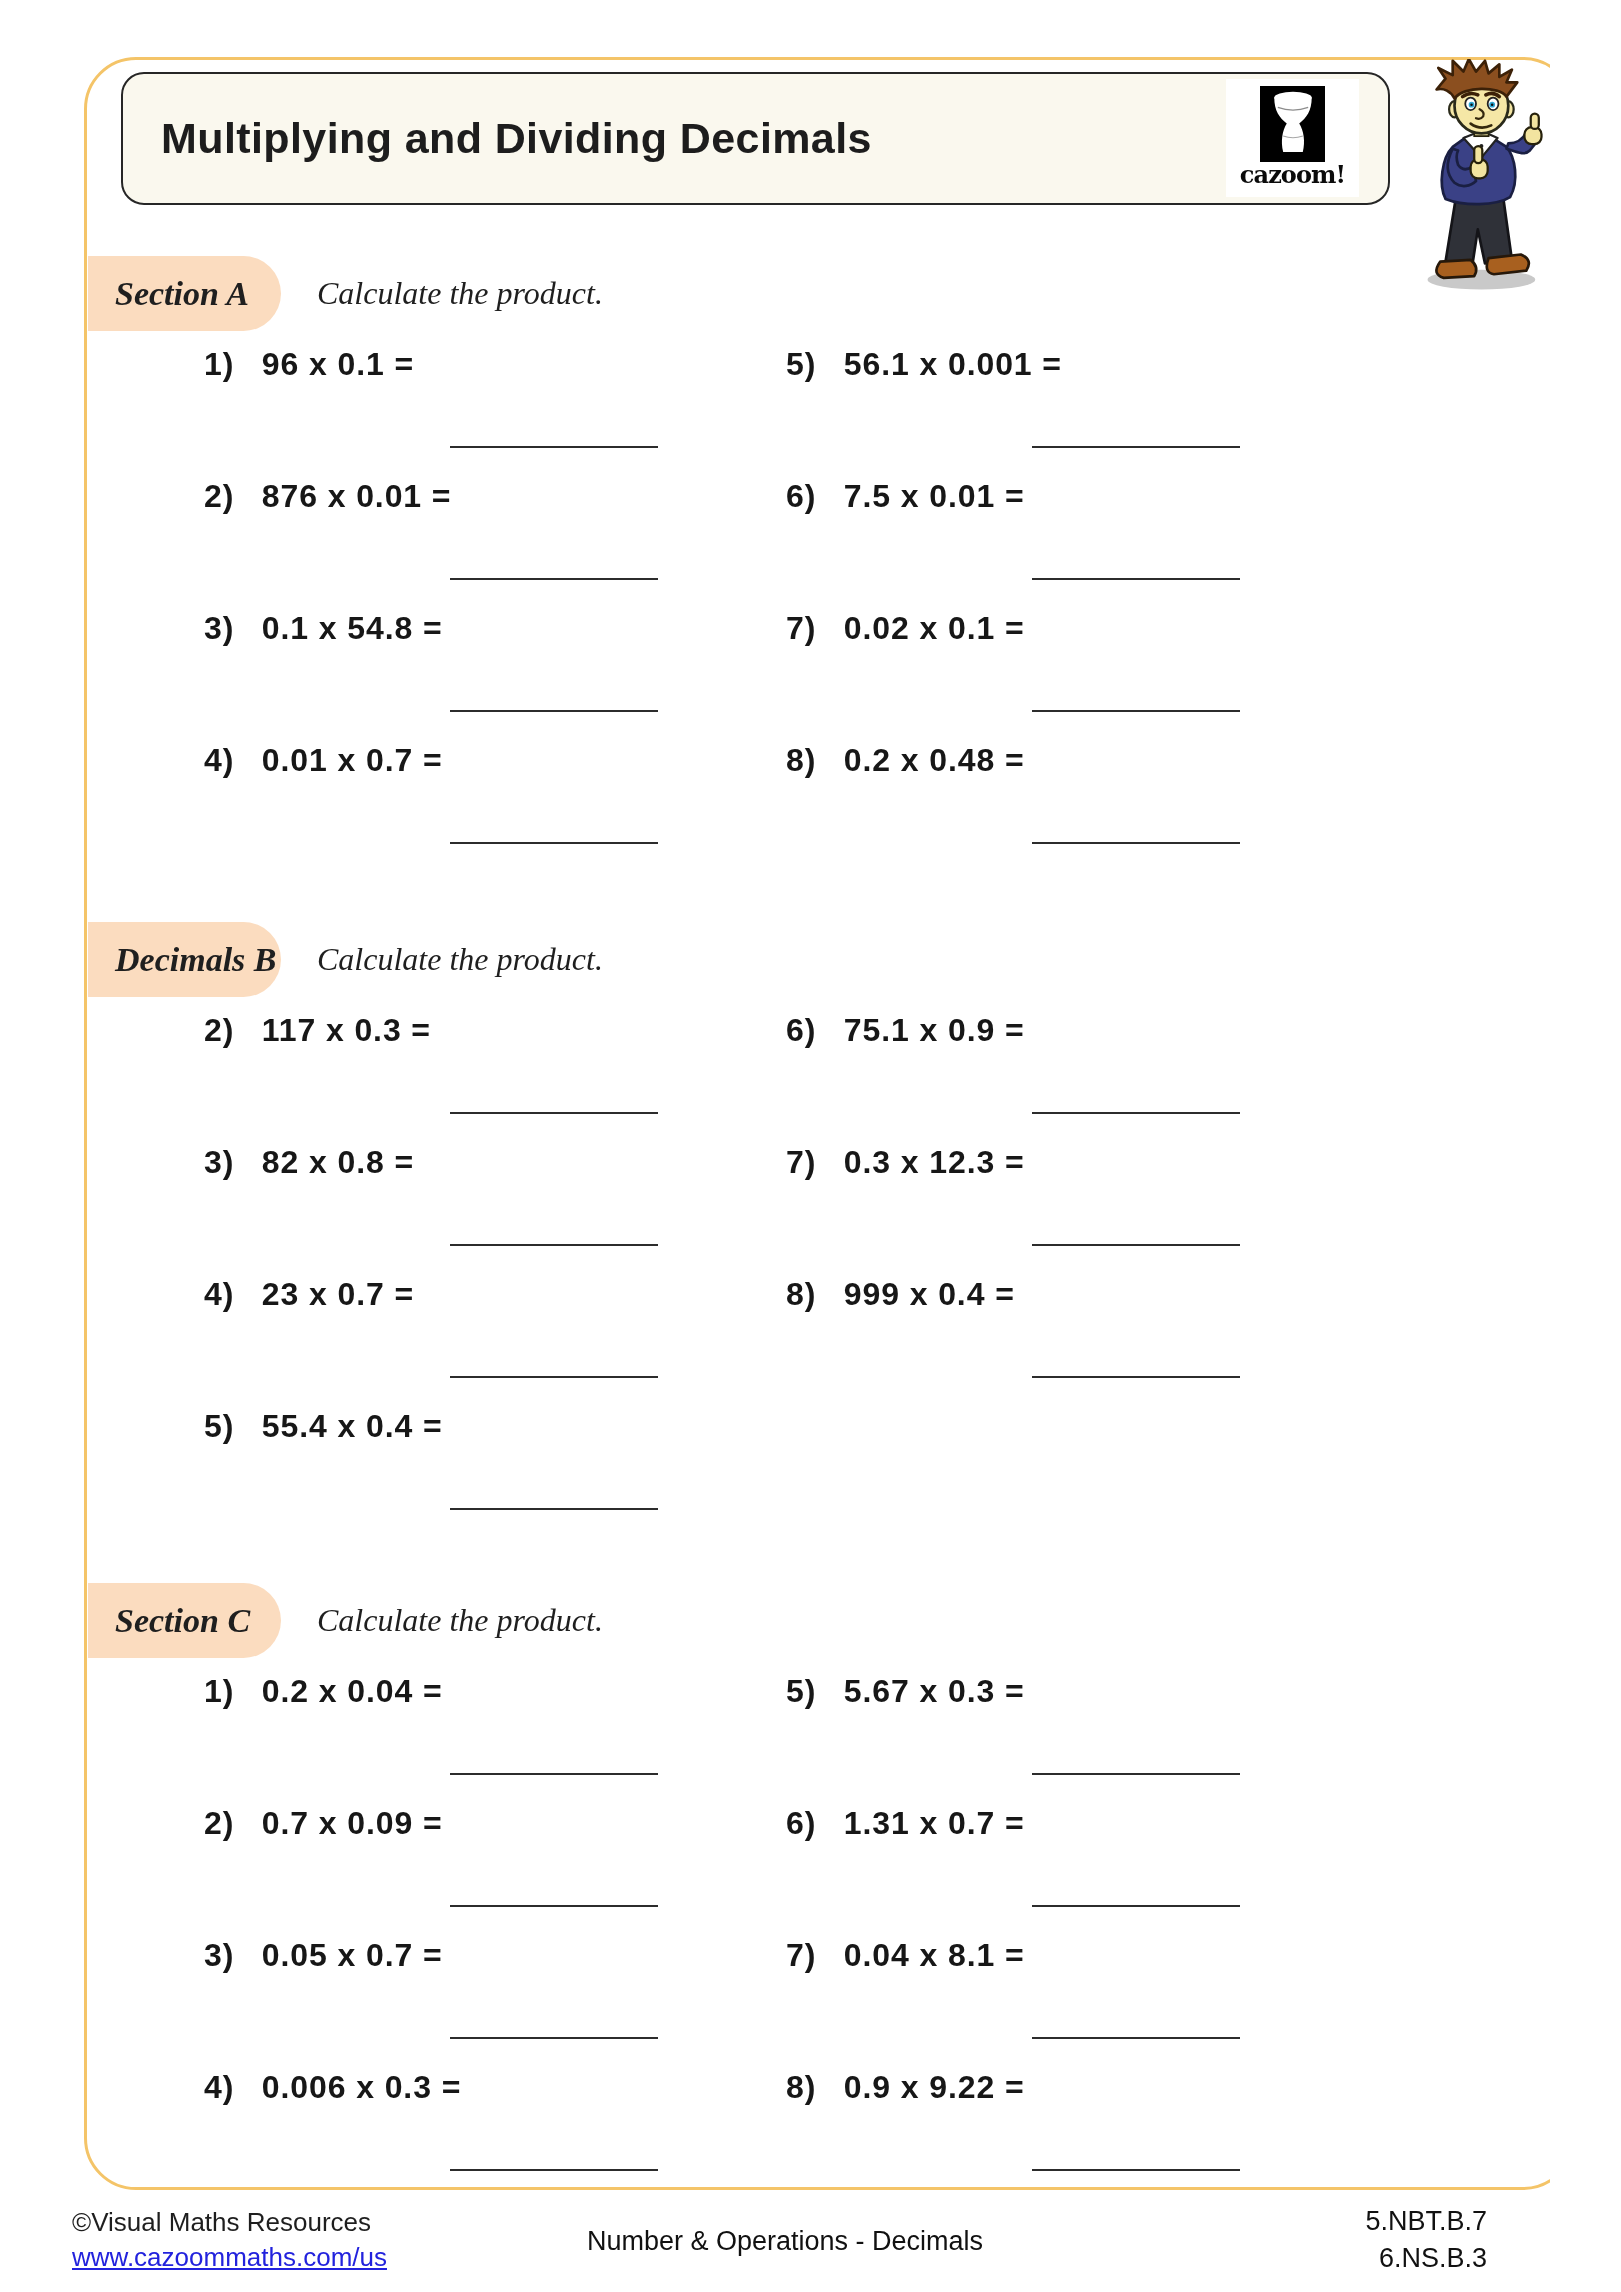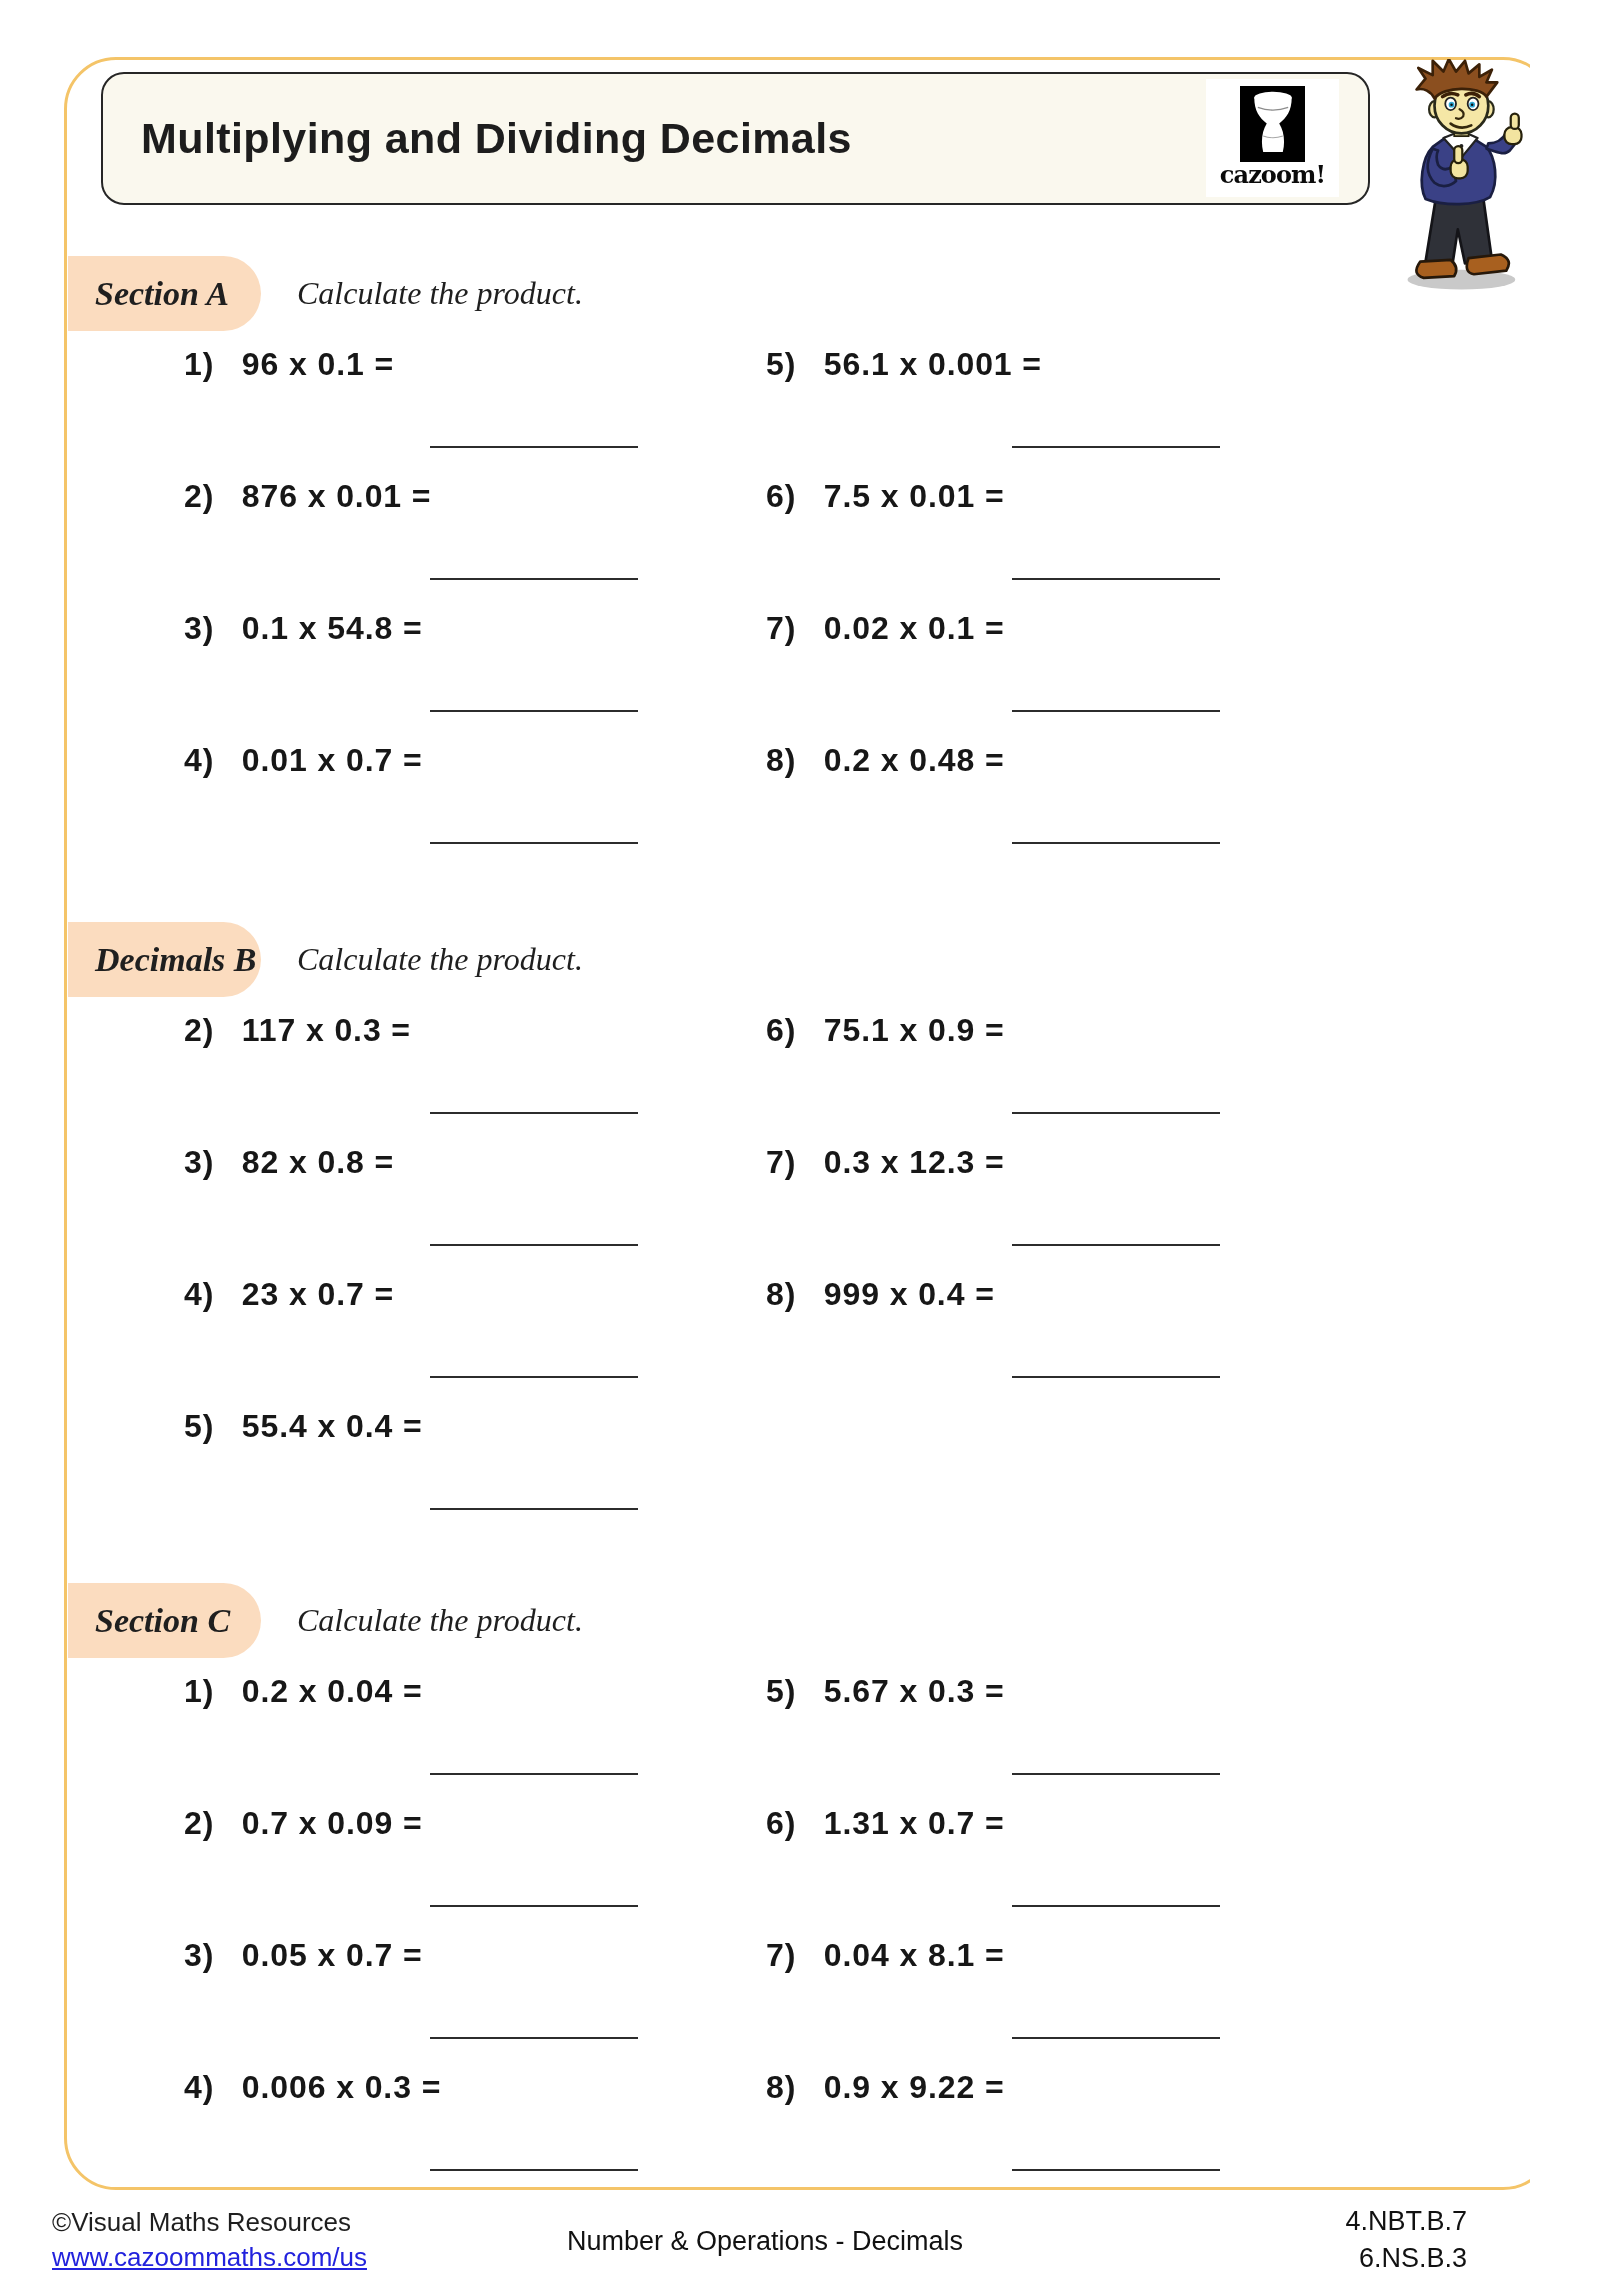--- a/index.html
+++ b/index.html
@@ -3,20 +3,21 @@
 <meta charset="utf-8">
 <style>
   html,body{margin:0;padding:0;background:#ffffff;}
   .page{
     position:relative;
     width:1530px;height:2293px;
     background:#ffffff;
     font-family:"Liberation Sans", sans-serif;
     color:#1e1e1e;
     overflow:hidden;
+    margin-left:20px;
   }
   
   .outer-border{
     position:absolute;left:64px;top:57px;width:1491px;height:2133px;
     border:3.6px solid var(--border-gold,#F4C468);
     border-radius:52px;
     box-sizing:border-box;
   }
   
   .title-box{
@@ -307,18 +308,18 @@
 </div>
   </section>
 </div>
 
   <div class="footer-left">
     <div>©Visual Maths Resources</div>
     <div class="footer-link">www.cazoommaths.com/us</div>
   </div>
   <div class="footer-center">Number &amp; Operations - Decimals</div>
   <div class="footer-right">
-    <div>4.NBT.B.7</div>
+    <div>5.NBT.B.7</div>
     <div>6.NS.B.3</div>
   </div>
 
 </div>
 
 
 </body></html>

